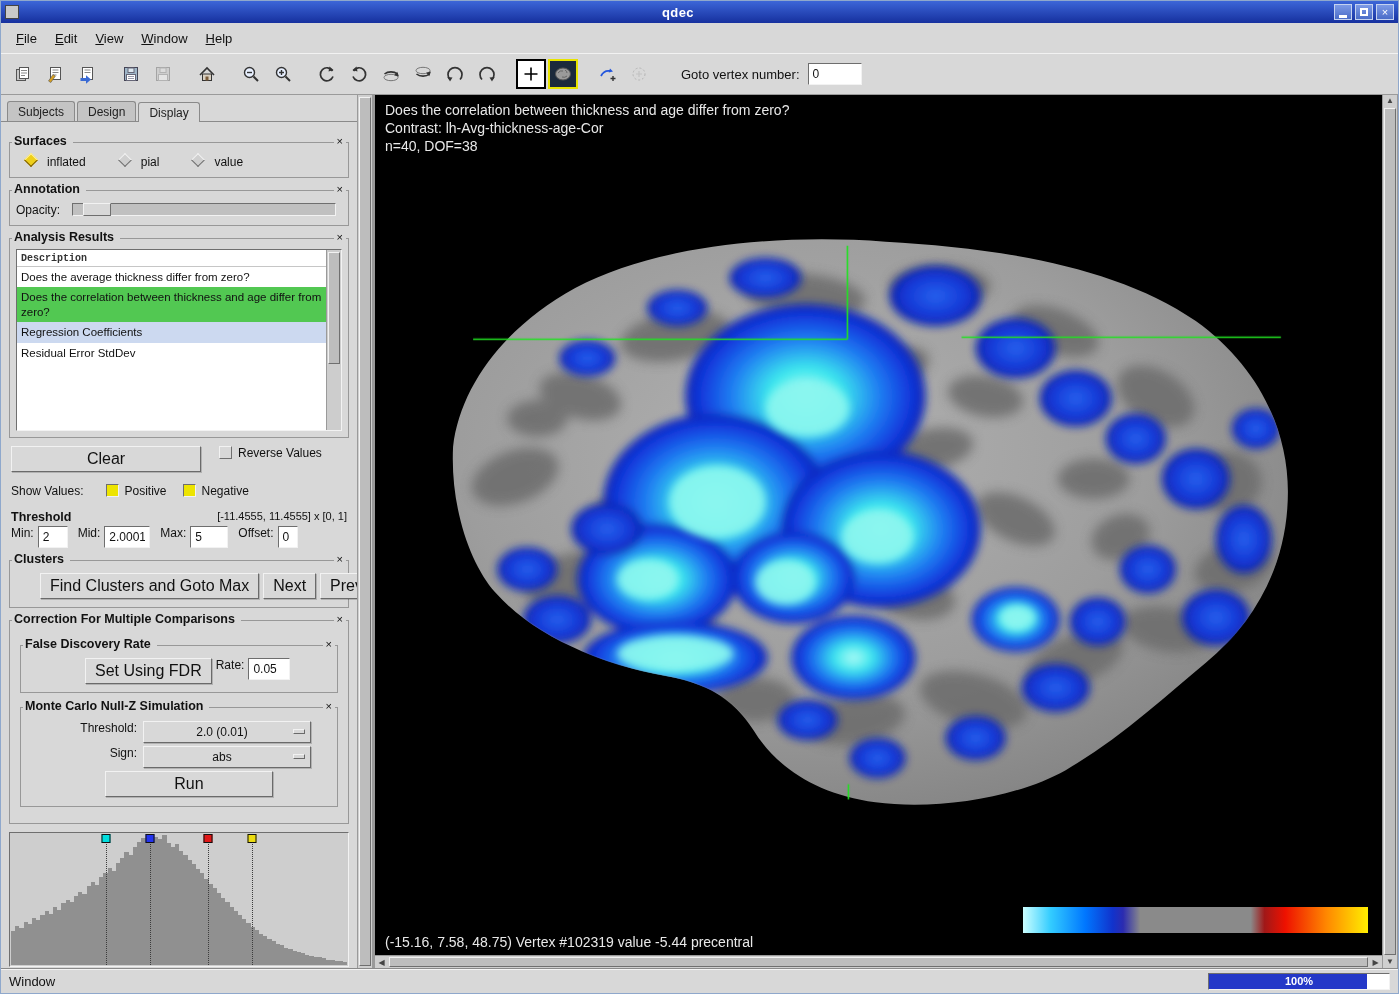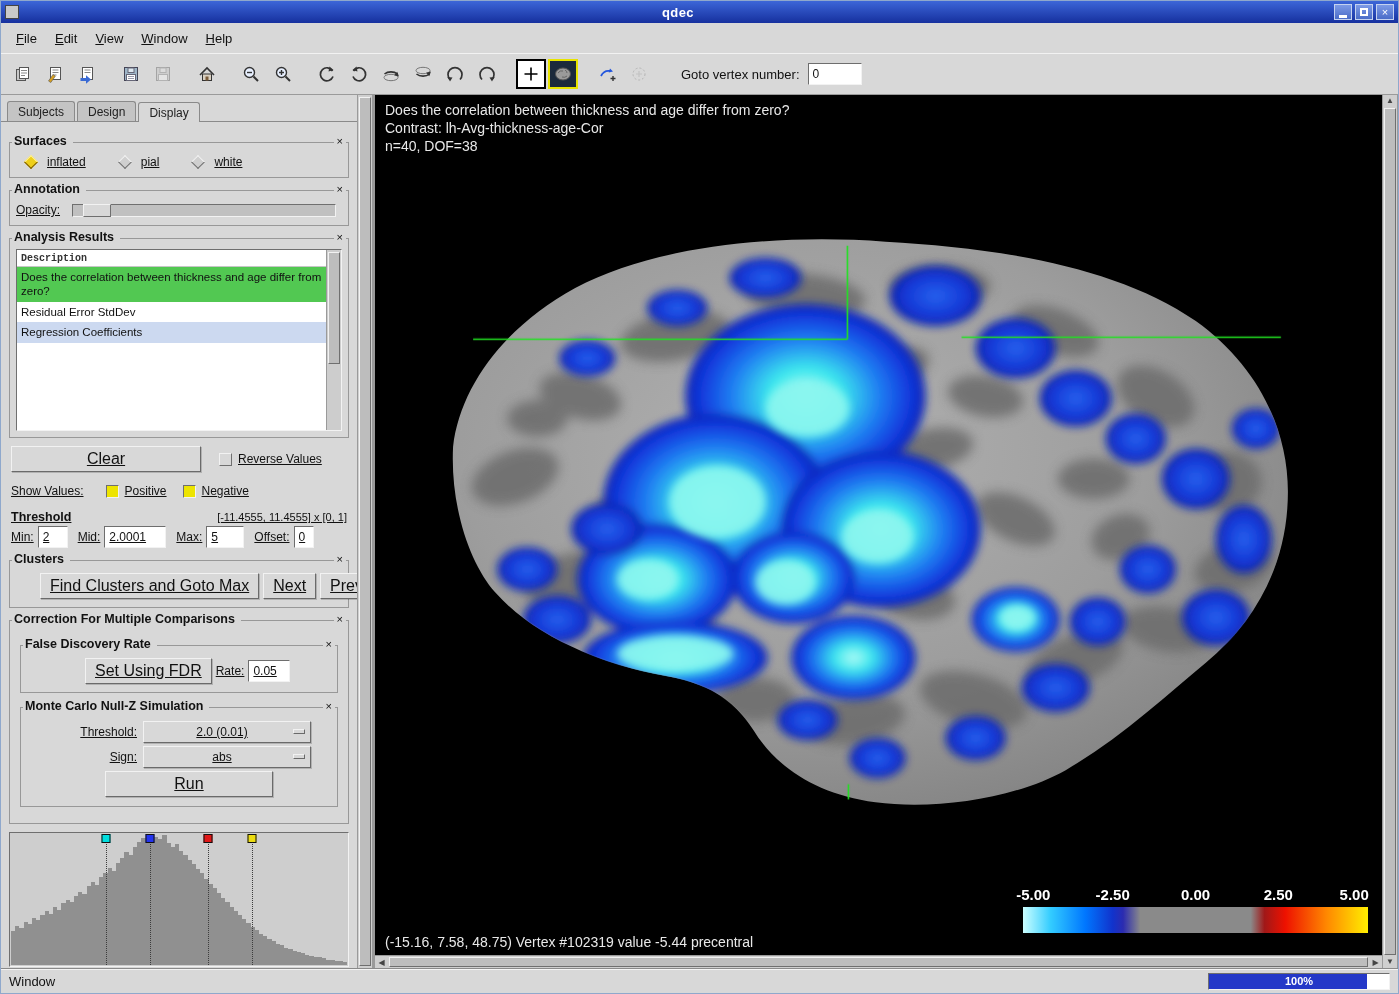--- a/index.html
+++ b/index.html
@@ -39,21 +39,21 @@
   .tab.active{background:#d8d8d8;position:relative;top:1px;z-index:2;}
   .pcontent{flex:1;border-top:1px solid #8a8a8a;padding-top:8px;overflow:hidden;font-size:12px;color:#111;}
 
   
   .grp{position:relative;border:1px solid #989898;margin:12px 8px 8px;padding:10px 6px 6px;}
   .grp-head{position:absolute;top:-9px;left:0;right:0;display:flex;align-items:center;}
   .grp-title{background:#d8d8d8;font-weight:bold;font-size:12.5px;padding:0 6px 0 2px;margin-left:2px;white-space:nowrap;}
   .grp-x{background:#d8d8d8;padding:0 3px;margin-left:auto;margin-right:2px;font-size:11px;color:#111;line-height:1;}
   .grp.sub{margin:14px 4px 10px;}
 
-  .row{display:flex;align-items:center;margin:3px 8px;gap:6px;text-decoration:underline;}
+  .row{display:flex;align-items:flex-start;margin:3px 8px;gap:6px;}
   .row.tight{margin:3px 2px;}
 
   
   .dia{width:10px;height:10px;transform:rotate(45deg);background:#cfcfcf;border:1px solid;border-color:#f2f2f2 #6f6f6f #6f6f6f #f2f2f2;margin:0 5px 0 10px;flex:none;}
   .dia.on{background:#eecf1a;border-color:#fff2a0 #7a5a00 #7a5a00 #fff2a0;}
   .cb{width:13px;height:13px;background:#d8d8d8;border:1px solid;border-color:#f2f2f2 #6f6f6f #6f6f6f #f2f2f2;flex:none;}
   .cb.on{background:#ede400;border-color:#6f6f6f #f2f2f2 #f2f2f2 #6f6f6f;}
 
   
   .sl-track{flex:1;height:13px;background:#c0c0c0;border:1px solid;border-color:#6f6f6f #f2f2f2 #f2f2f2 #6f6f6f;position:relative;margin:0 6px;}
@@ -341,21 +341,21 @@
           <div class="grp-head">
             <span class="grp-title">Surfaces</span>
             <span class="grp-x">×</span>
           </div>
           <div class="row" style="justify-content:flex-start;margin:2px 0;">
             <span class="dia on"></span>
             <span>inflated</span>
             <span class="dia" style="margin-left:28px"></span>
             <span>pial</span>
             <span class="dia" style="margin-left:28px"></span>
-            <span>white</span>
+            <span>value</span>
           </div>
         </div>
 
         <div class="grp">
           <div class="grp-head">
             <span class="grp-title">Annotation</span>
             <span class="grp-x">×</span>
           </div>
           <div class="row" style="margin:2px 0;">
             <span>Opacity:</span>
@@ -366,23 +366,24 @@
         </div>
 
         <div class="grp">
           <div class="grp-head">
             <span class="grp-title">Analysis Results</span>
             <span class="grp-x">×</span>
           </div>
           <div class="lbox">
             <div class="lrows">
               <div class="lhead">Description</div>
+              <div class="lrow">Does the average thickness differ from zero?</div>
               <div class="lrow sel">Does the correlation between thickness and age differ from zero?</div>
+              <div class="lrow alt">Regression Coefficients</div>
               <div class="lrow">Residual Error StdDev</div>
-              <div class="lrow alt">Regression Coefficients</div>
             </div>
             <div class="lsb">
                 <div class="sthumb"></div>
               </div>
           </div>
         </div>
 
         <div class="row" style="margin:6px 10px;">
           <button class="pbtn" style="width:190px">Clear</button>
           <span class="cb" style="margin-left:12px"></span>
@@ -398,21 +399,21 @@
         </div>
 
         <div class="row" style="margin:4px 10px 2px;">
           <span class="bold">Threshold</span>
           <span class="range-txt">[-11.4555, 11.4555] x [0, 1]</span>
         </div>
         <div class="row" style="margin:2px 10px;gap:4px;">
           <span>Min:</span>
           <input class="tinput" style="width: 30px;" value="2">
           <span style="margin-left:6px">Mid:</span>
-          <input class="tinput" style="width: 62px;" value="2.0001">
+          <input class="tinput" style="width: 46px;" value="2.0001">
           <span style="margin-left:6px">Max:</span>
           <input class="tinput" style="width: 38px;" value="5">
           <span style="margin-left:6px">Offset:</span>
           <input class="tinput" style="width: 20px;" value="0">
         </div>
 
         <div class="grp">
           <div class="grp-head">
             <span class="grp-title">Clusters</span>
             <span class="grp-x">×</span>
@@ -693,27 +694,20 @@
             <g stroke="#22e022" stroke-width="1.6">
               <line x1="472" y1="150" x2="472" y2="243"></line>
               <line x1="98" y1="243" x2="472" y2="243"></line>
               <line x1="586" y1="241" x2="905" y2="241"></line>
               <line x1="473" y1="686" x2="473" y2="701"></line>
             </g>
           </svg>
         </div>
 
         <div class="cbarwrap">
-          <div class="cbarlabels">
-            <span style="left:3%">-5.00</span>
-            <span style="left:26%">-2.50</span>
-            <span style="left:50%">0.00</span>
-            <span style="left:74%">2.50</span>
-            <span style="left:96%">5.00</span>
-          </div>
           <div class="cbar"></div>
         </div>
 
         <div class="vfoot">(-15.16, 7.58, 48.75) Vertex #102319 value -5.44 precentral</div>
       </div>
 
       <div class="hscroll">
         <span class="harrow" style="left:0">◀</span>
         <div class="hthumb"></div>
         <span class="harrow" style="right:0">▶</span>

